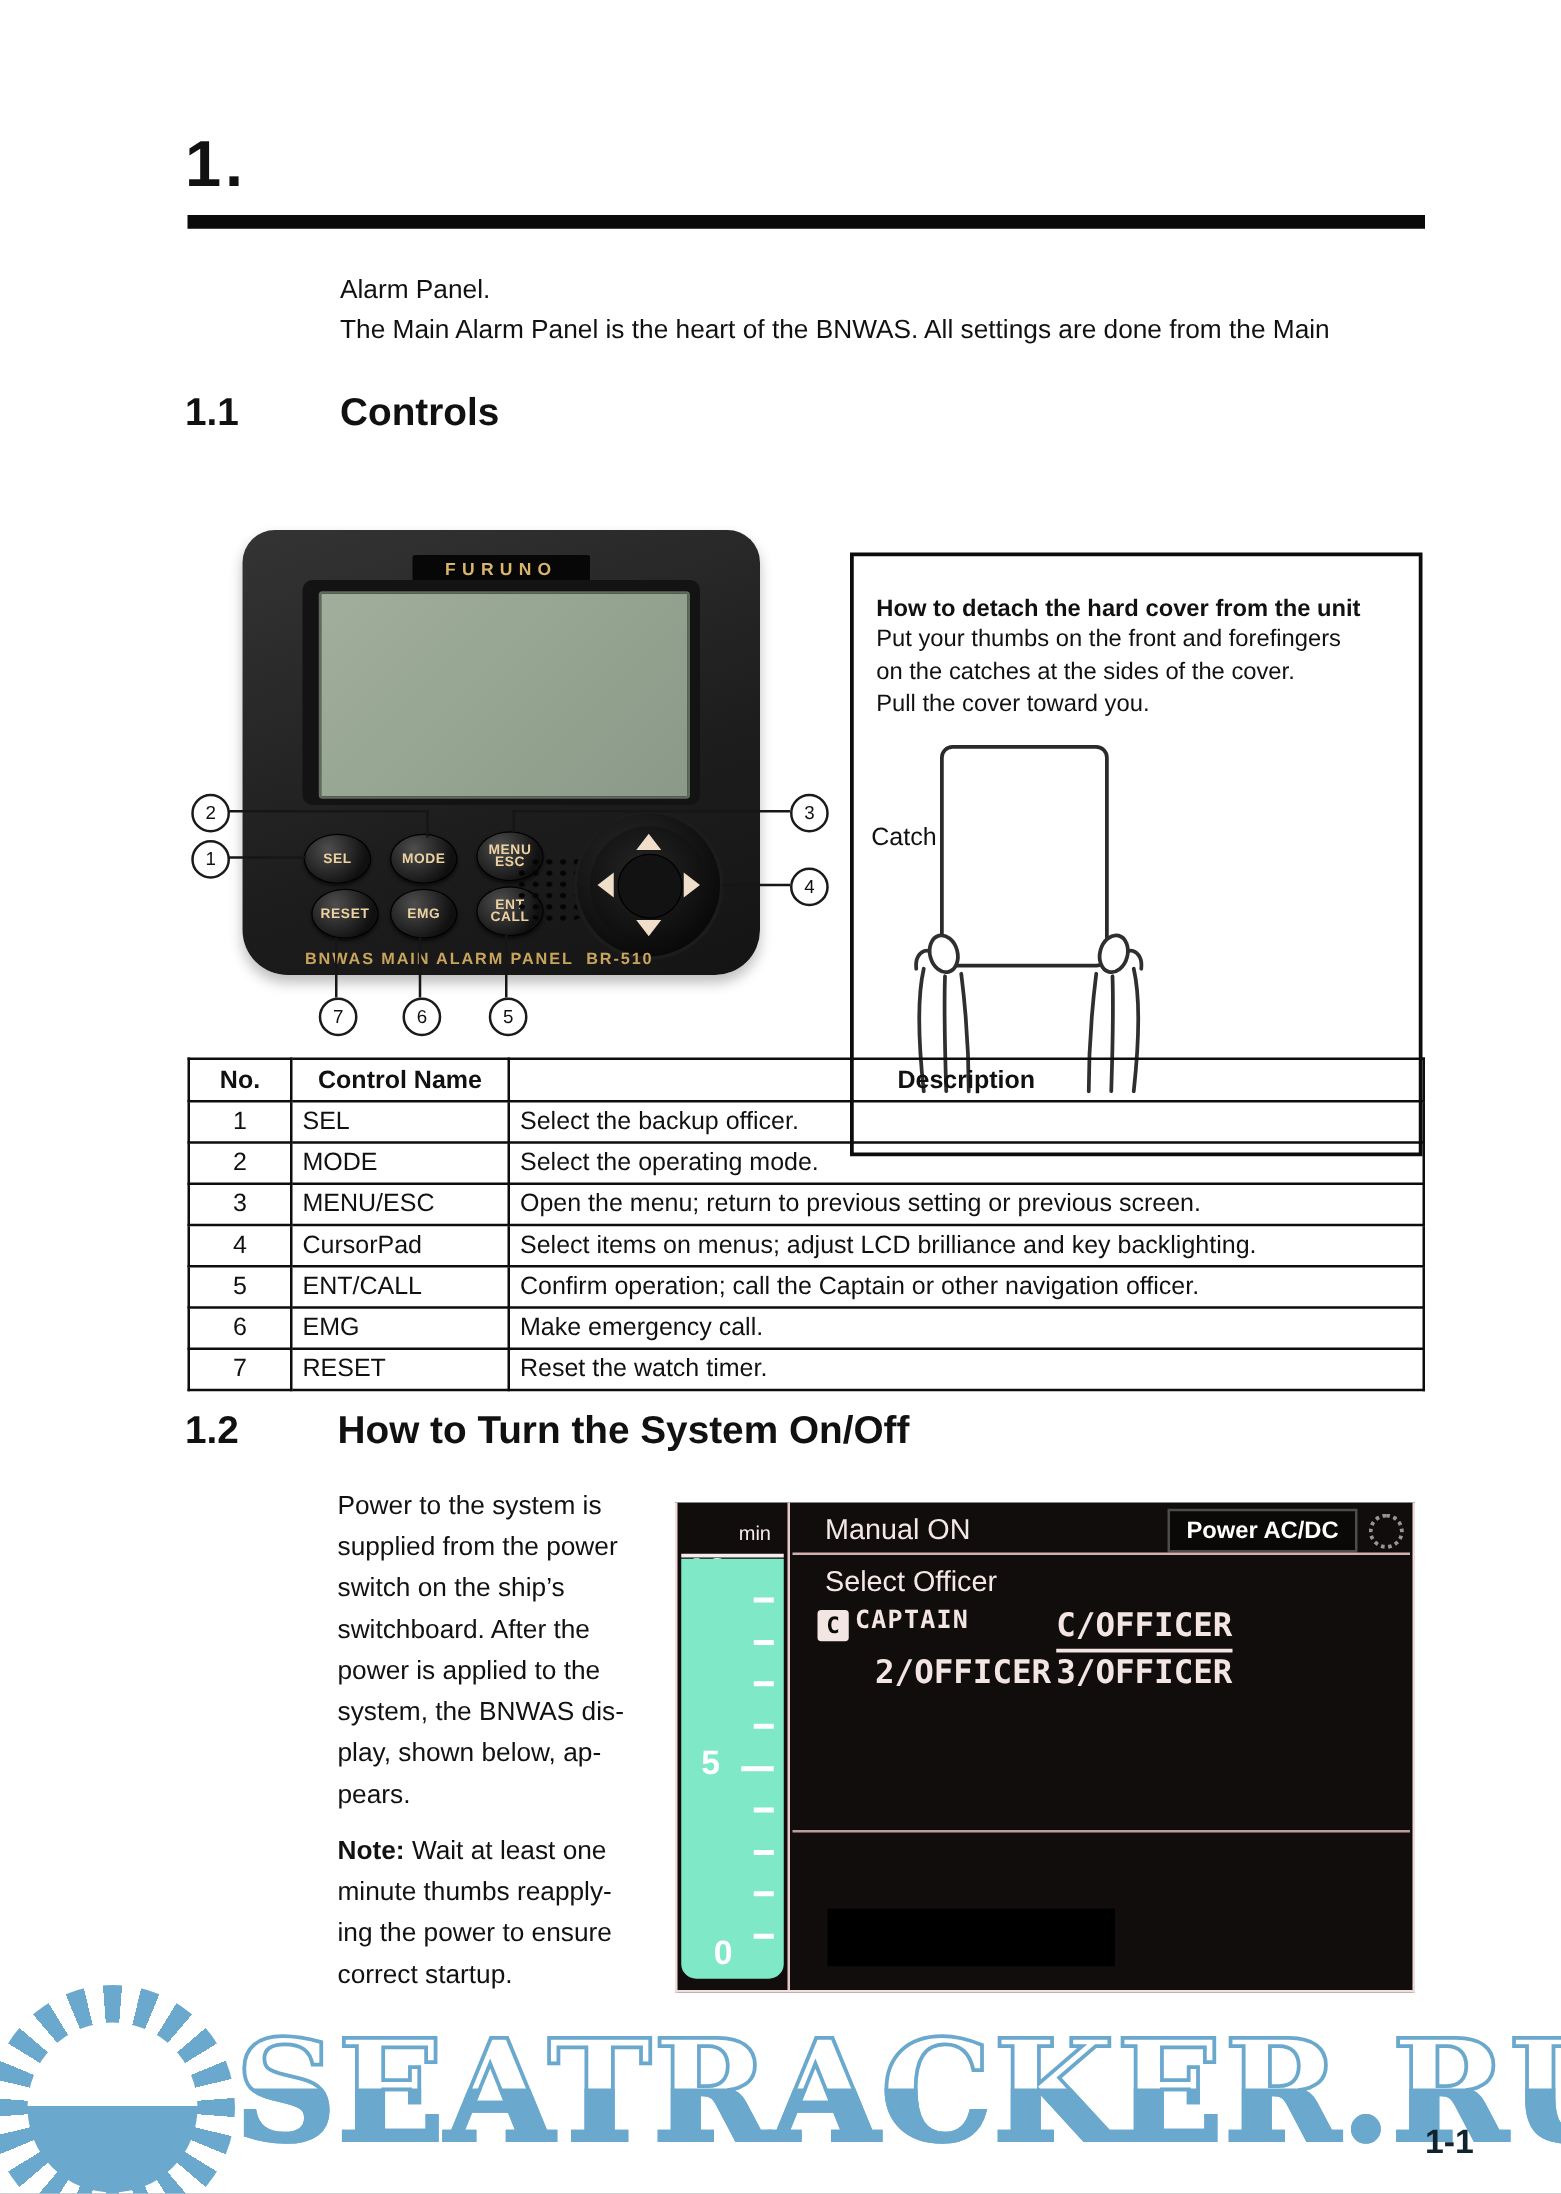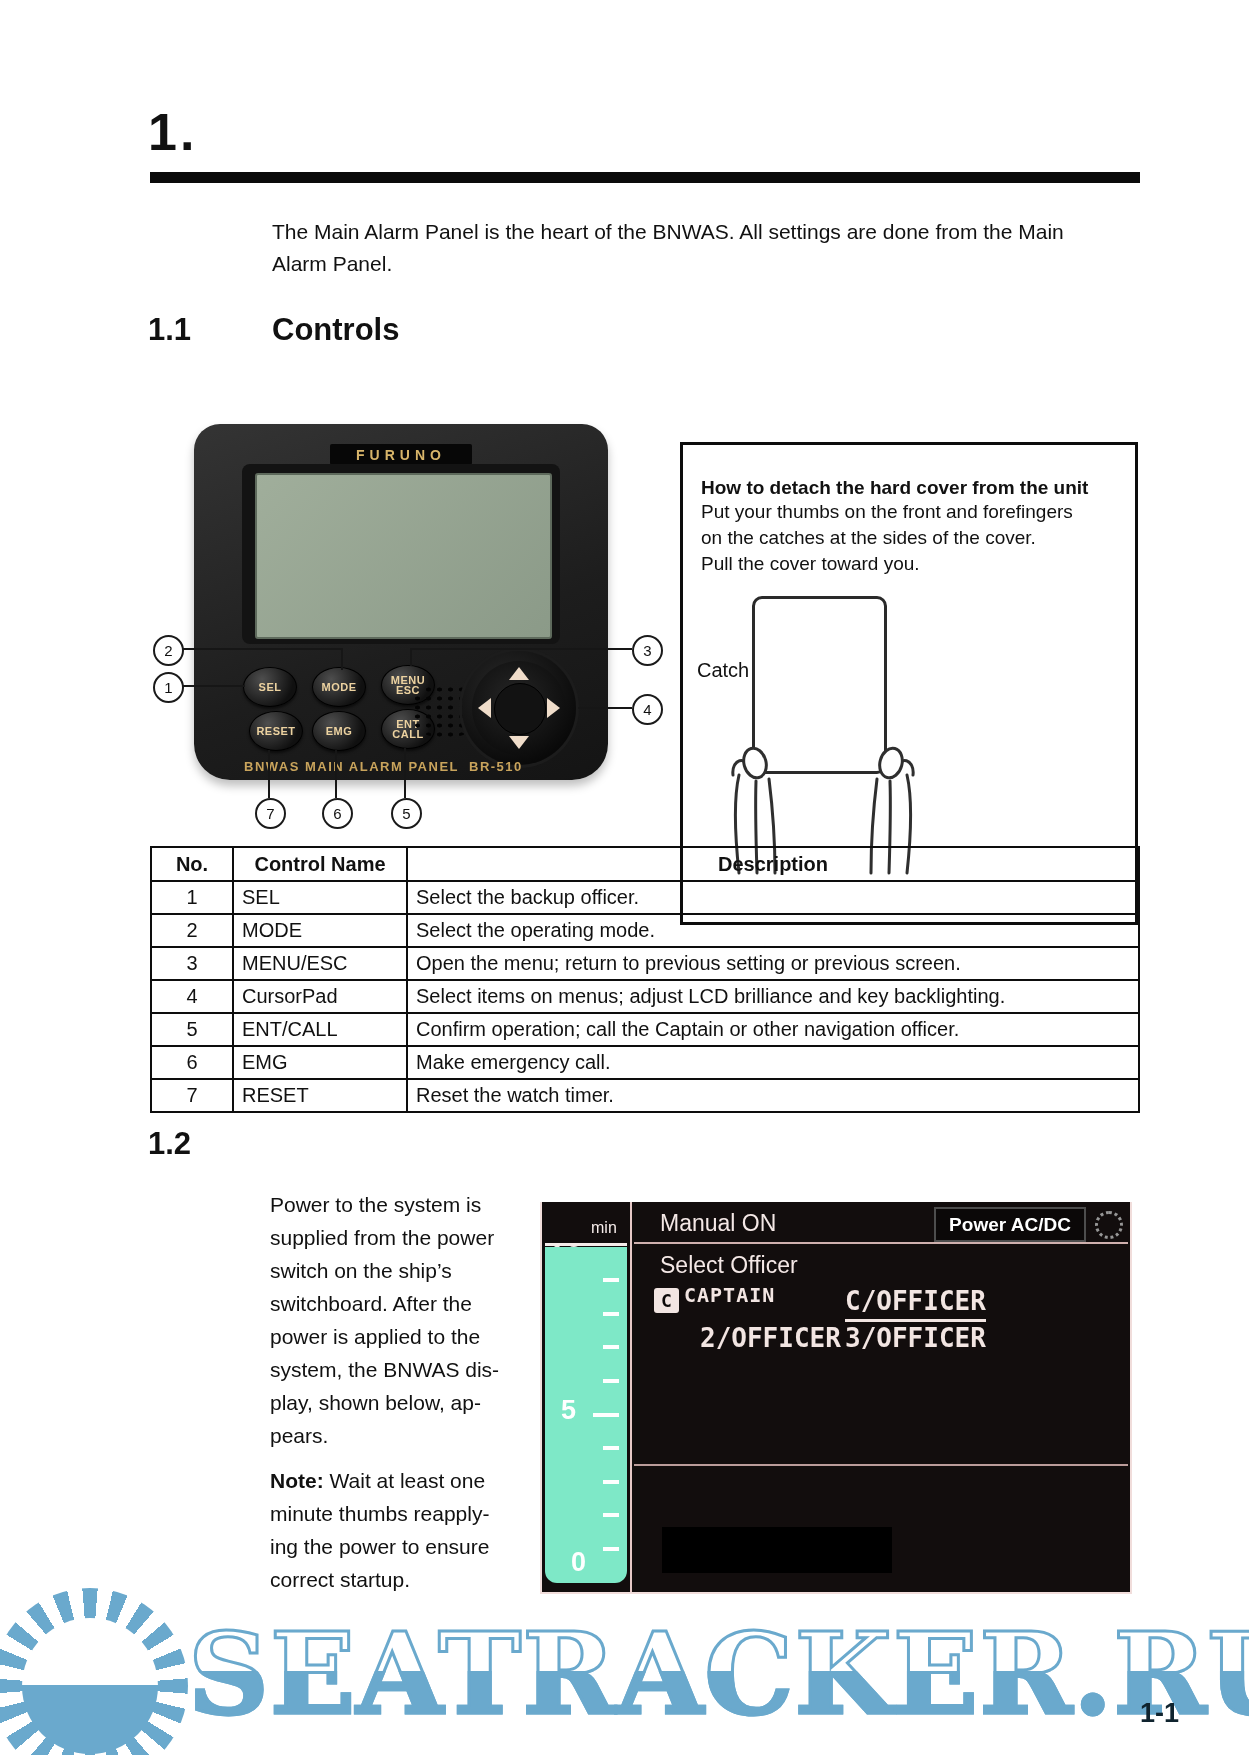--- a/index.html
+++ b/index.html
@@ -100,22 +100,22 @@
 </style>
 </head>
 <body>
 
 <div id="page">
 
   <div class="abs h1" style="left:148px;top:106px;">1.</div>
   <div class="abs rule" style="left:150px;top:172px;width:990px;height:11px;"></div>
 
   <div class="abs body-text" style="left:272px;top:216px;">
+    <div>Alarm Panel.</div>
     <div>The Main Alarm Panel is the heart of the BNWAS. All settings are done from the Main</div>
-    <div>Alarm Panel.</div>
   </div>
 
   <div class="abs h2" style="left:148px;top:314px;">1.1</div>
   <div class="abs h2" style="left:272px;top:314px;">Controls</div>
 
   <div id="device" class="abs">
     <div class="abs dev-logo">FURUNO</div>
     <div class="abs dev-frame"></div>
     <div class="abs dev-screen"></div>
 
@@ -240,20 +240,21 @@
     </tr>
     <tr>
       <td>7</td>
       <td>RESET</td>
       <td>Reset the watch timer.</td>
     </tr>
   </tbody>
     </table>
 
   <div class="abs h2" style="left:148px;top:1128px;">1.2</div>
+  <div class="abs h2" style="left:270px;top:1128px;">How to Turn the System On/Off</div>
 
   <div class="abs" style="left:270px;top:1188px;">
     <div class="p12-line">Power to the system is</div>
     <div class="p12-line">supplied from the power</div>
     <div class="p12-line">switch on the ship’s</div>
     <div class="p12-line">switchboard. After the</div>
     <div class="p12-line">power is applied to the</div>
     <div class="p12-line">system, the BNWAS dis-</div>
     <div class="p12-line">play, shown below, ap-</div>
     <div class="p12-line">pears.</div>

